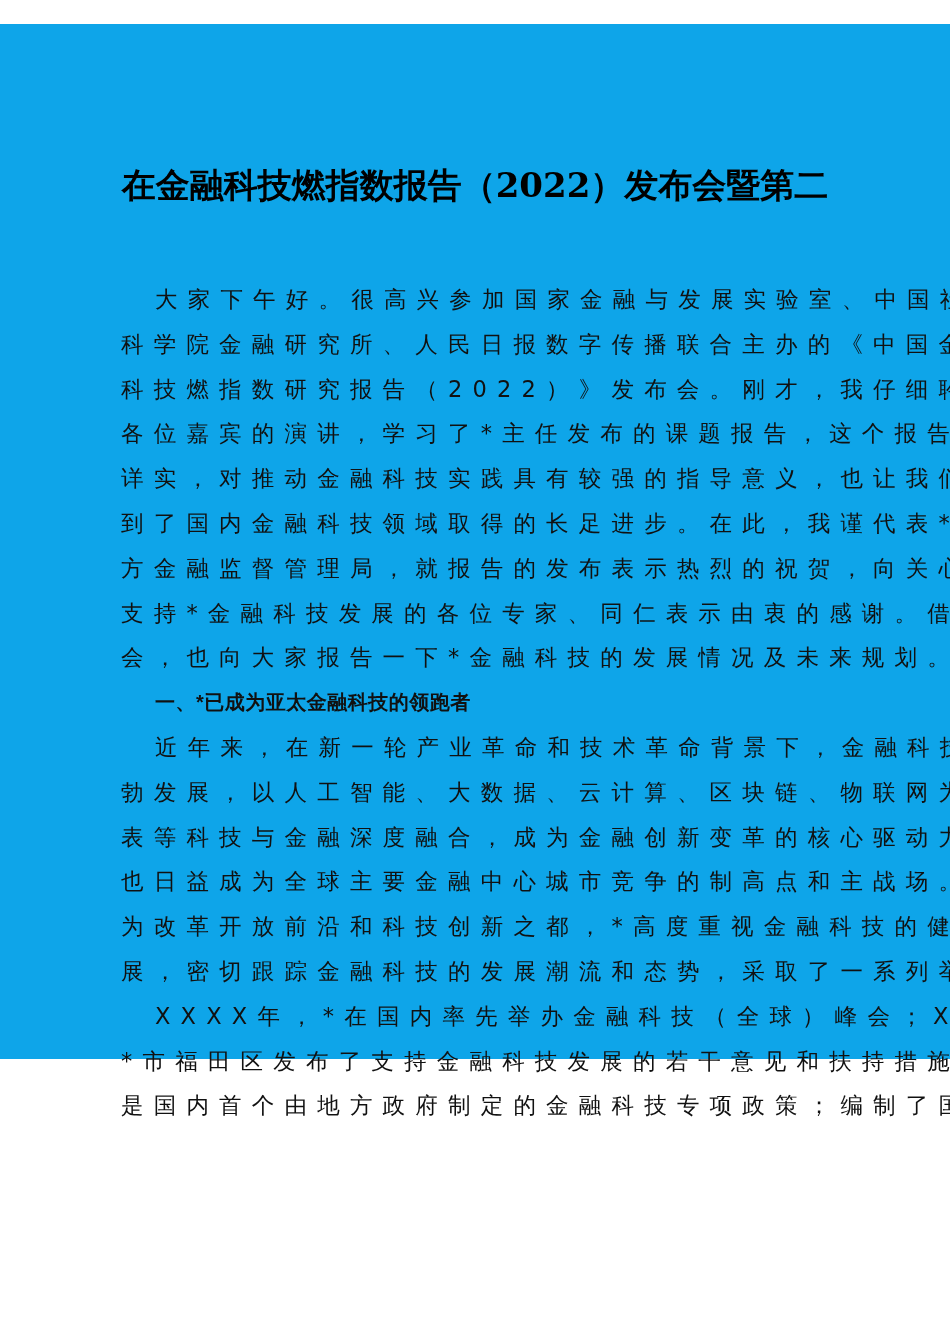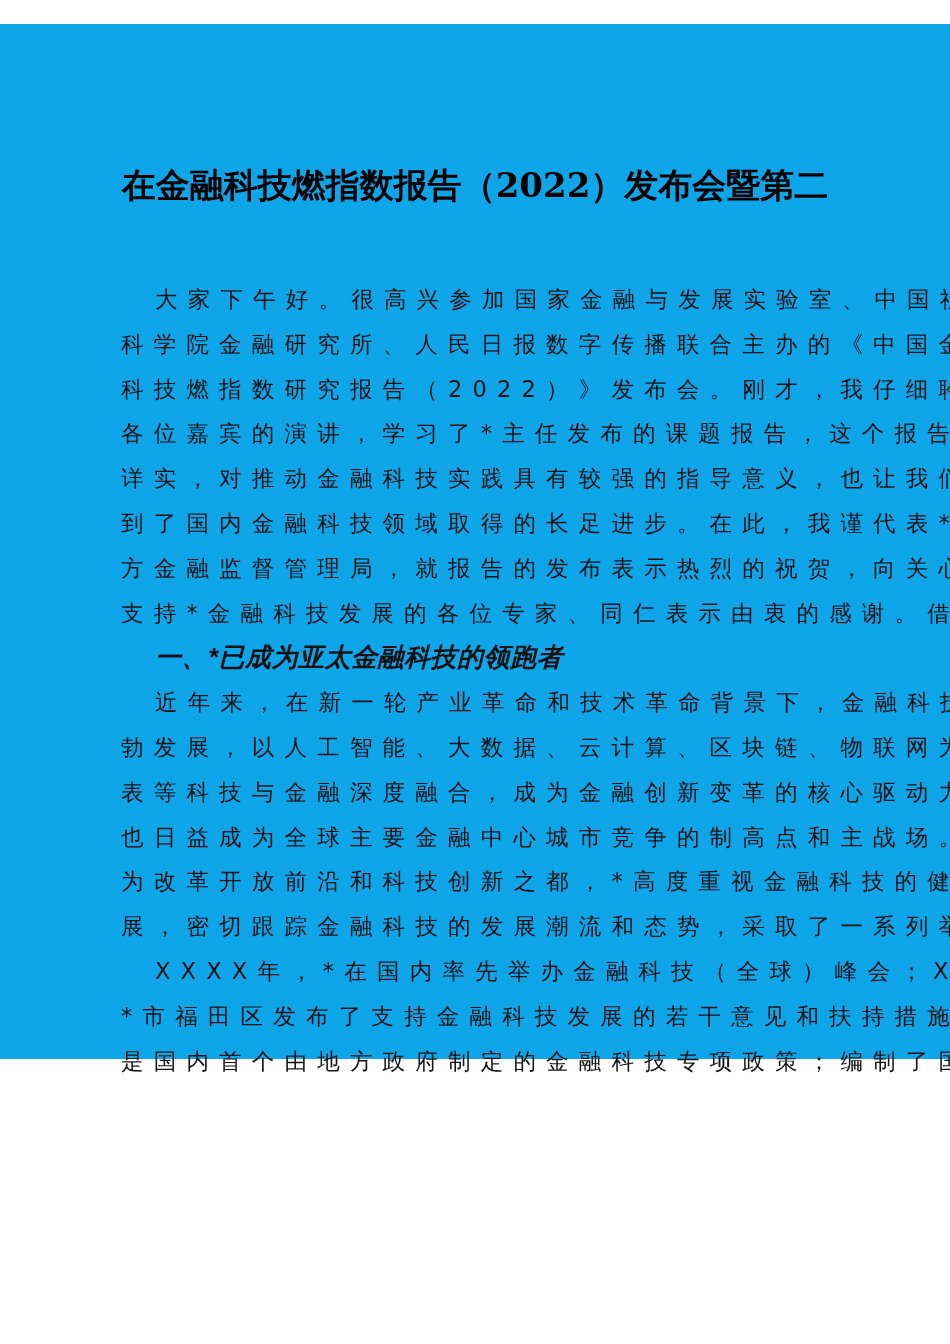--- a/index.html
+++ b/index.html
@@ -17,21 +17,21 @@
     font-family: "DejaVu Sans", "Liberation Sans", sans-serif;
     font-size: 22.5px; color: #111;
   }
   .line {
     height: 44.8px; line-height: 44.8px; white-space: nowrap;
     letter-spacing: 10.2px;
   }
   .indent { padding-left: 34px; }
   .heading {
     font-family: "Liberation Sans", "DejaVu Sans", sans-serif;
-    font-weight: bold; letter-spacing: 0.5px; font-size: 26px; font-style: italic;
+    font-weight: bold; letter-spacing: 0.5px; font-size: 20px;
   }
 </style>
 </head>
 <body>
 
 <div class="page">
   <div class="title">
     <div>在金融科技燃指数报告（2022）发布会暨第二</div>
   </div>
 
@@ -39,20 +39,21 @@
 
     <div>
       <div class="line indent">大家下午好。很高兴参加国家金融与发展实验室、中国社会</div>
       <div class="line">科学院金融研究所、人民日报数字传播联合主办的《中国金融</div>
       <div class="line">科技燃指数研究报告（2022）》发布会。刚才，我仔细聆听了</div>
       <div class="line">各位嘉宾的演讲，学习了*主任发布的课题报告，这个报告数据</div>
       <div class="line">详实，对推动金融科技实践具有较强的指导意义，也让我们看</div>
       <div class="line">到了国内金融科技领域取得的长足进步。在此，我谨代表*市地</div>
       <div class="line">方金融监督管理局，就报告的发布表示热烈的祝贺，向关心和</div>
       <div class="line">支持*金融科技发展的各位专家、同仁表示由衷的感谢。借此机</div>
+      <div class="line">会，也向大家报告一下*金融科技的发展情况及未来规划。</div>
     </div>
 
     <div class="line indent heading">一、*已成为亚太金融科技的领跑者</div>
 
     <div>
       <div class="line indent">近年来，在新一轮产业革命和技术革命背景下，金融科技蓬</div>
       <div class="line">勃发展，以人工智能、大数据、云计算、区块链、物联网为代</div>
       <div class="line">表等科技与金融深度融合，成为金融创新变革的核心驱动力，</div>
       <div class="line">也日益成为全球主要金融中心城市竞争的制高点和主战场。作</div>
       <div class="line">为改革开放前沿和科技创新之都，*高度重视金融科技的健康发</div>

